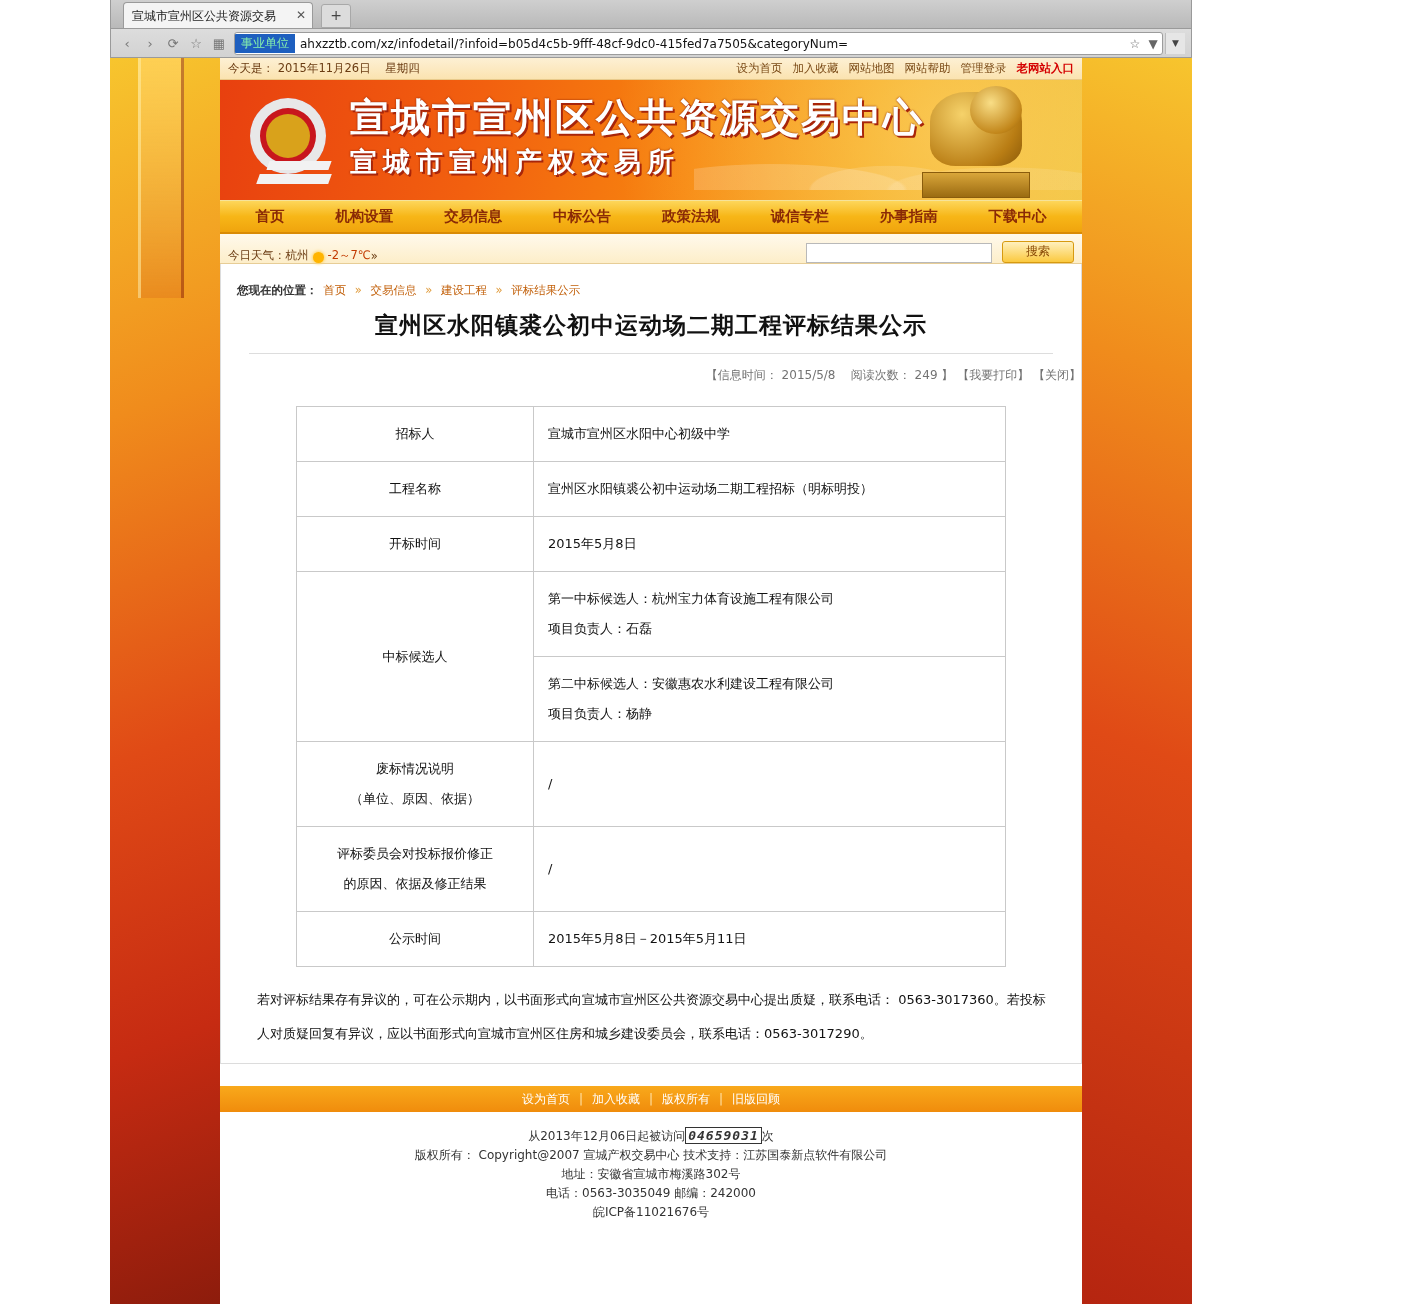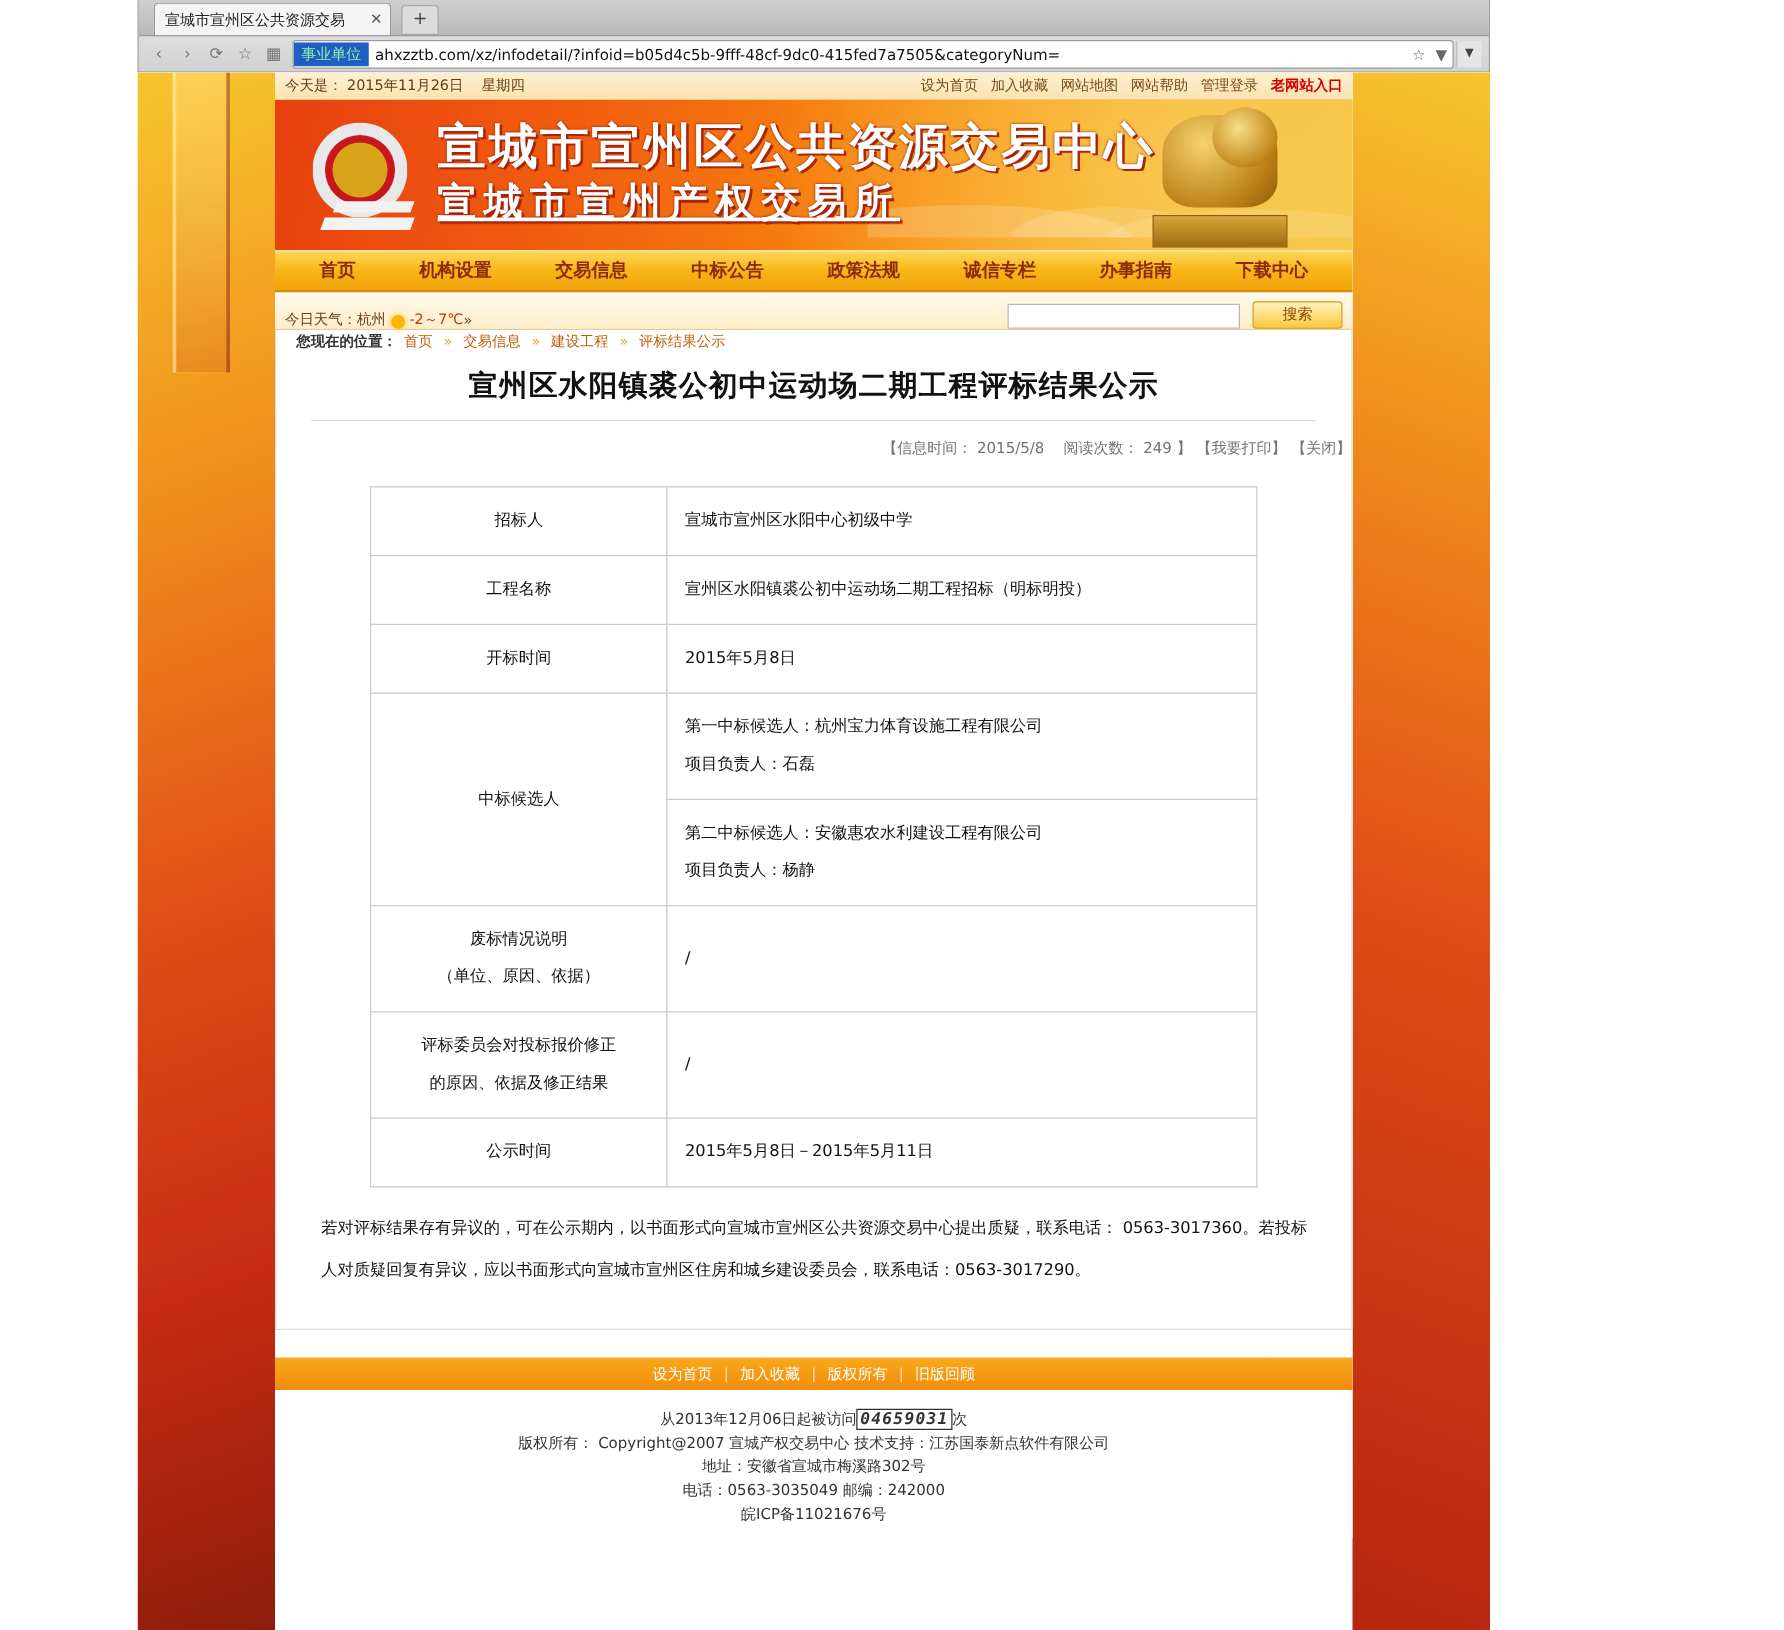--- a/index.html
+++ b/index.html
@@ -254,21 +254,21 @@
     position: absolute;
     left: 130px;
     top: 16px;
     color: #ffffff;
     font-family: "DejaVu Sans", "Liberation Sans", sans-serif;
     font-weight: bold;
     letter-spacing: 2px;
     text-shadow: 2px 2px 0 #a8250a, 0 0 2px #7d1a06;
   }
   .banner-title .l1 { font-size: 39px; line-height: 44px; }
-  .banner-title .l2 { font-size: 31px; line-height: 44px; letter-spacing: 6px; text-decoration: underline; }
+  .banner-title .l2 { font-size: 27px; line-height: 44px; letter-spacing: 6px; }
   .lion {
     position: absolute;
     right: 52px;
     top: 6px;
     width: 108px;
     height: 112px;
   }
   .lion .body {
     position: absolute;
     left: 8px; top: 6px;
@@ -360,21 +360,21 @@
     border-right: 1px solid #dcdcdc;
     border-bottom: 1px solid #dcdcdc;
     min-height: 800px;
     background: #fff;
     box-sizing: border-box;
   }
 
   .crumb {
     font-size: 11.5px;
     color: #555;
-    padding: 2px 0 6px 16px;
+    padding: 19px 0 6px 16px;
   }
   .crumb b { color: #333; font-weight: bold; }
   .crumb a { color: #c2600a; text-decoration: none; margin: 0 2px; }
   .crumb .sep { color: #e09b3b; margin: 0 3px; }
 
   .article-title {
     text-align: center;
     font-size: 23px;
     font-weight: bold;
     color: #111;

